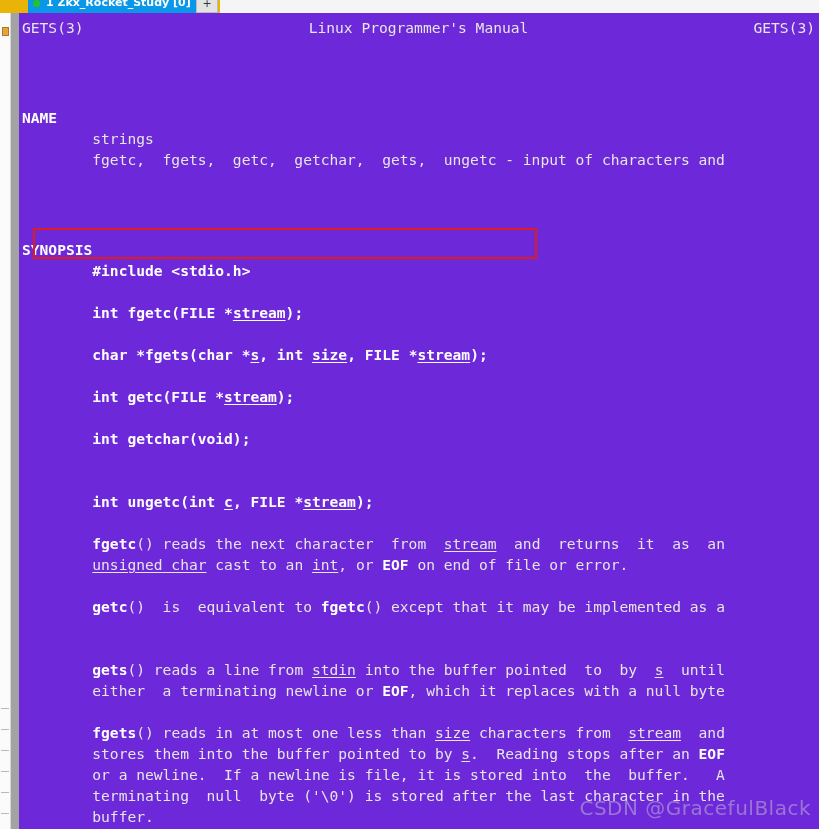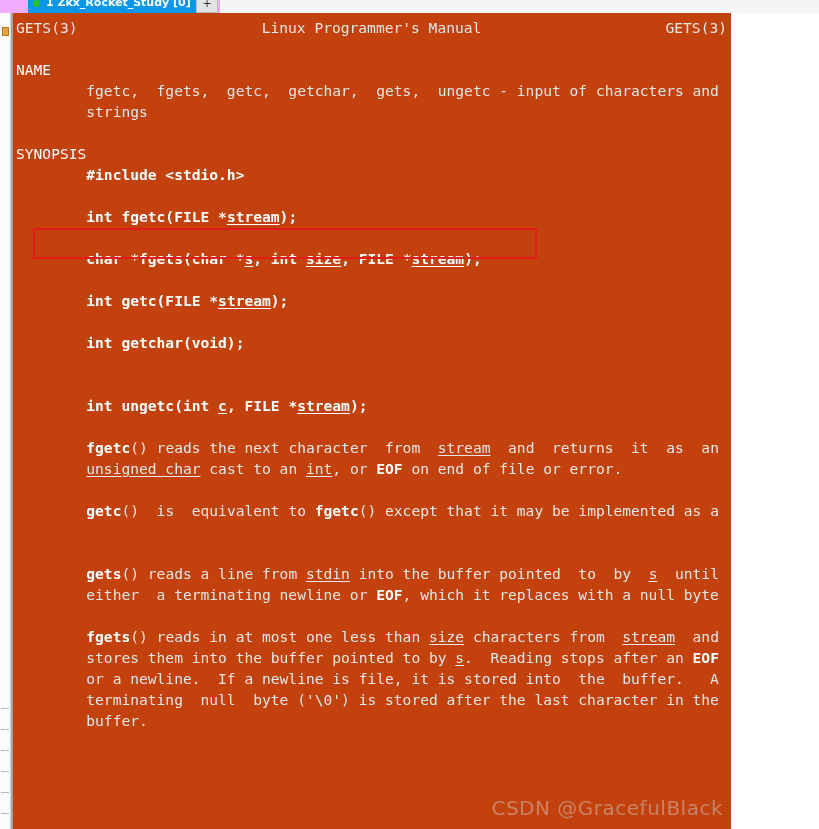--- a/index.html
+++ b/index.html
@@ -16,21 +16,21 @@
     width: 819px;
     height: 829px;
     overflow: hidden;
   }
 
   
   #tabbar {
     position: absolute;
     top: 0; left: 0;
     width: 819px; height: 13px;
-    background: #f0abfc;
+    background: #eab308;
     overflow: hidden;
   }
   #tab-active {
     position: absolute;
     left: 28px; top: -7px;
     width: 175px; height: 20px;
     background: #0a97e8;
     color: #ffffff;
     font-family: "DejaVu Sans", "Liberation Sans", sans-serif;
     font-size: 11px;
@@ -85,43 +85,43 @@
     left: 2px; top: 14px;
     width: 7px; height: 9px;
     background: #e8a33d;
     border: 1px solid #b07a1f;
   }
 
   
   #term {
     position: absolute;
     left: 11px; top: 13px;
-    width: 720px; height: 816px;
-    background: #c2410c;
-    border-left: 2px solid #a3a3a3;
+    width: 808px; height: 816px;
+    background: #6d28d9;
+    border-left: 8px solid #a3a3a3;
     color: #e6e6e6;
     font-family: "DejaVu Sans Mono", "Liberation Mono", monospace;
     font-size: 14.6px;
     line-height: 21px;
     overflow: hidden;
   }
   #term-inner {
     position: relative;
     padding: 4px 0 0 3px;
   }
   .line {
     height: 21px;
     white-space: pre;
     letter-spacing: 0px;
   }
   .line.blank { height: 21px; }
 
   .b { font-weight: bold; color: #ffffff; }
   .u { text-decoration: underline; text-underline-offset: 2px; }
-  .hdr { font-weight: normal; color: #ffffff; }
+  .hdr { font-weight: bold; color: #ffffff; margin-top: 48px; }
 
   .row-split { display: flex; justify-content: space-between; }
   .row-split > span { white-space: pre; }
 
   
   #hl-box {
     position: absolute;
     left: 33px; top: 228px;
     width: 504px; height: 31px;
     border: 2px solid #e01b1b;
@@ -168,22 +168,22 @@
 
       <div class="line row-split" style="padding-right:4px">
         <span>GETS(3)</span>
         <span>Linux Programmer's Manual</span>
         <span>GETS(3)</span>
       </div>
 
       <div class="line blank"></div>
 
       <div class="line hdr">NAME</div>
+      <div class="line"><span>        strings</span></div>
       <div class="line"><span>        fgetc,  fgets,  getc,  getchar,  gets,  ungetc - input of characters and</span></div>
-      <div class="line"><span>        strings</span></div>
 
       <div class="line blank"></div>
 
       <div class="line hdr">SYNOPSIS</div>
       <div class="line"><span class="b">        #include &lt;stdio.h&gt;</span></div>
       <div class="line blank"></div>
       <div class="line"><span class="b">        int fgetc(FILE *<span class="u">stream</span>);</span></div>
       <div class="line blank"></div>
       <div class="line"><span class="b">        char *fgets(char *<span class="u">s</span>, int <span class="u">size</span>, FILE *<span class="u">stream</span>);</span></div>
       <div class="line blank"></div>

